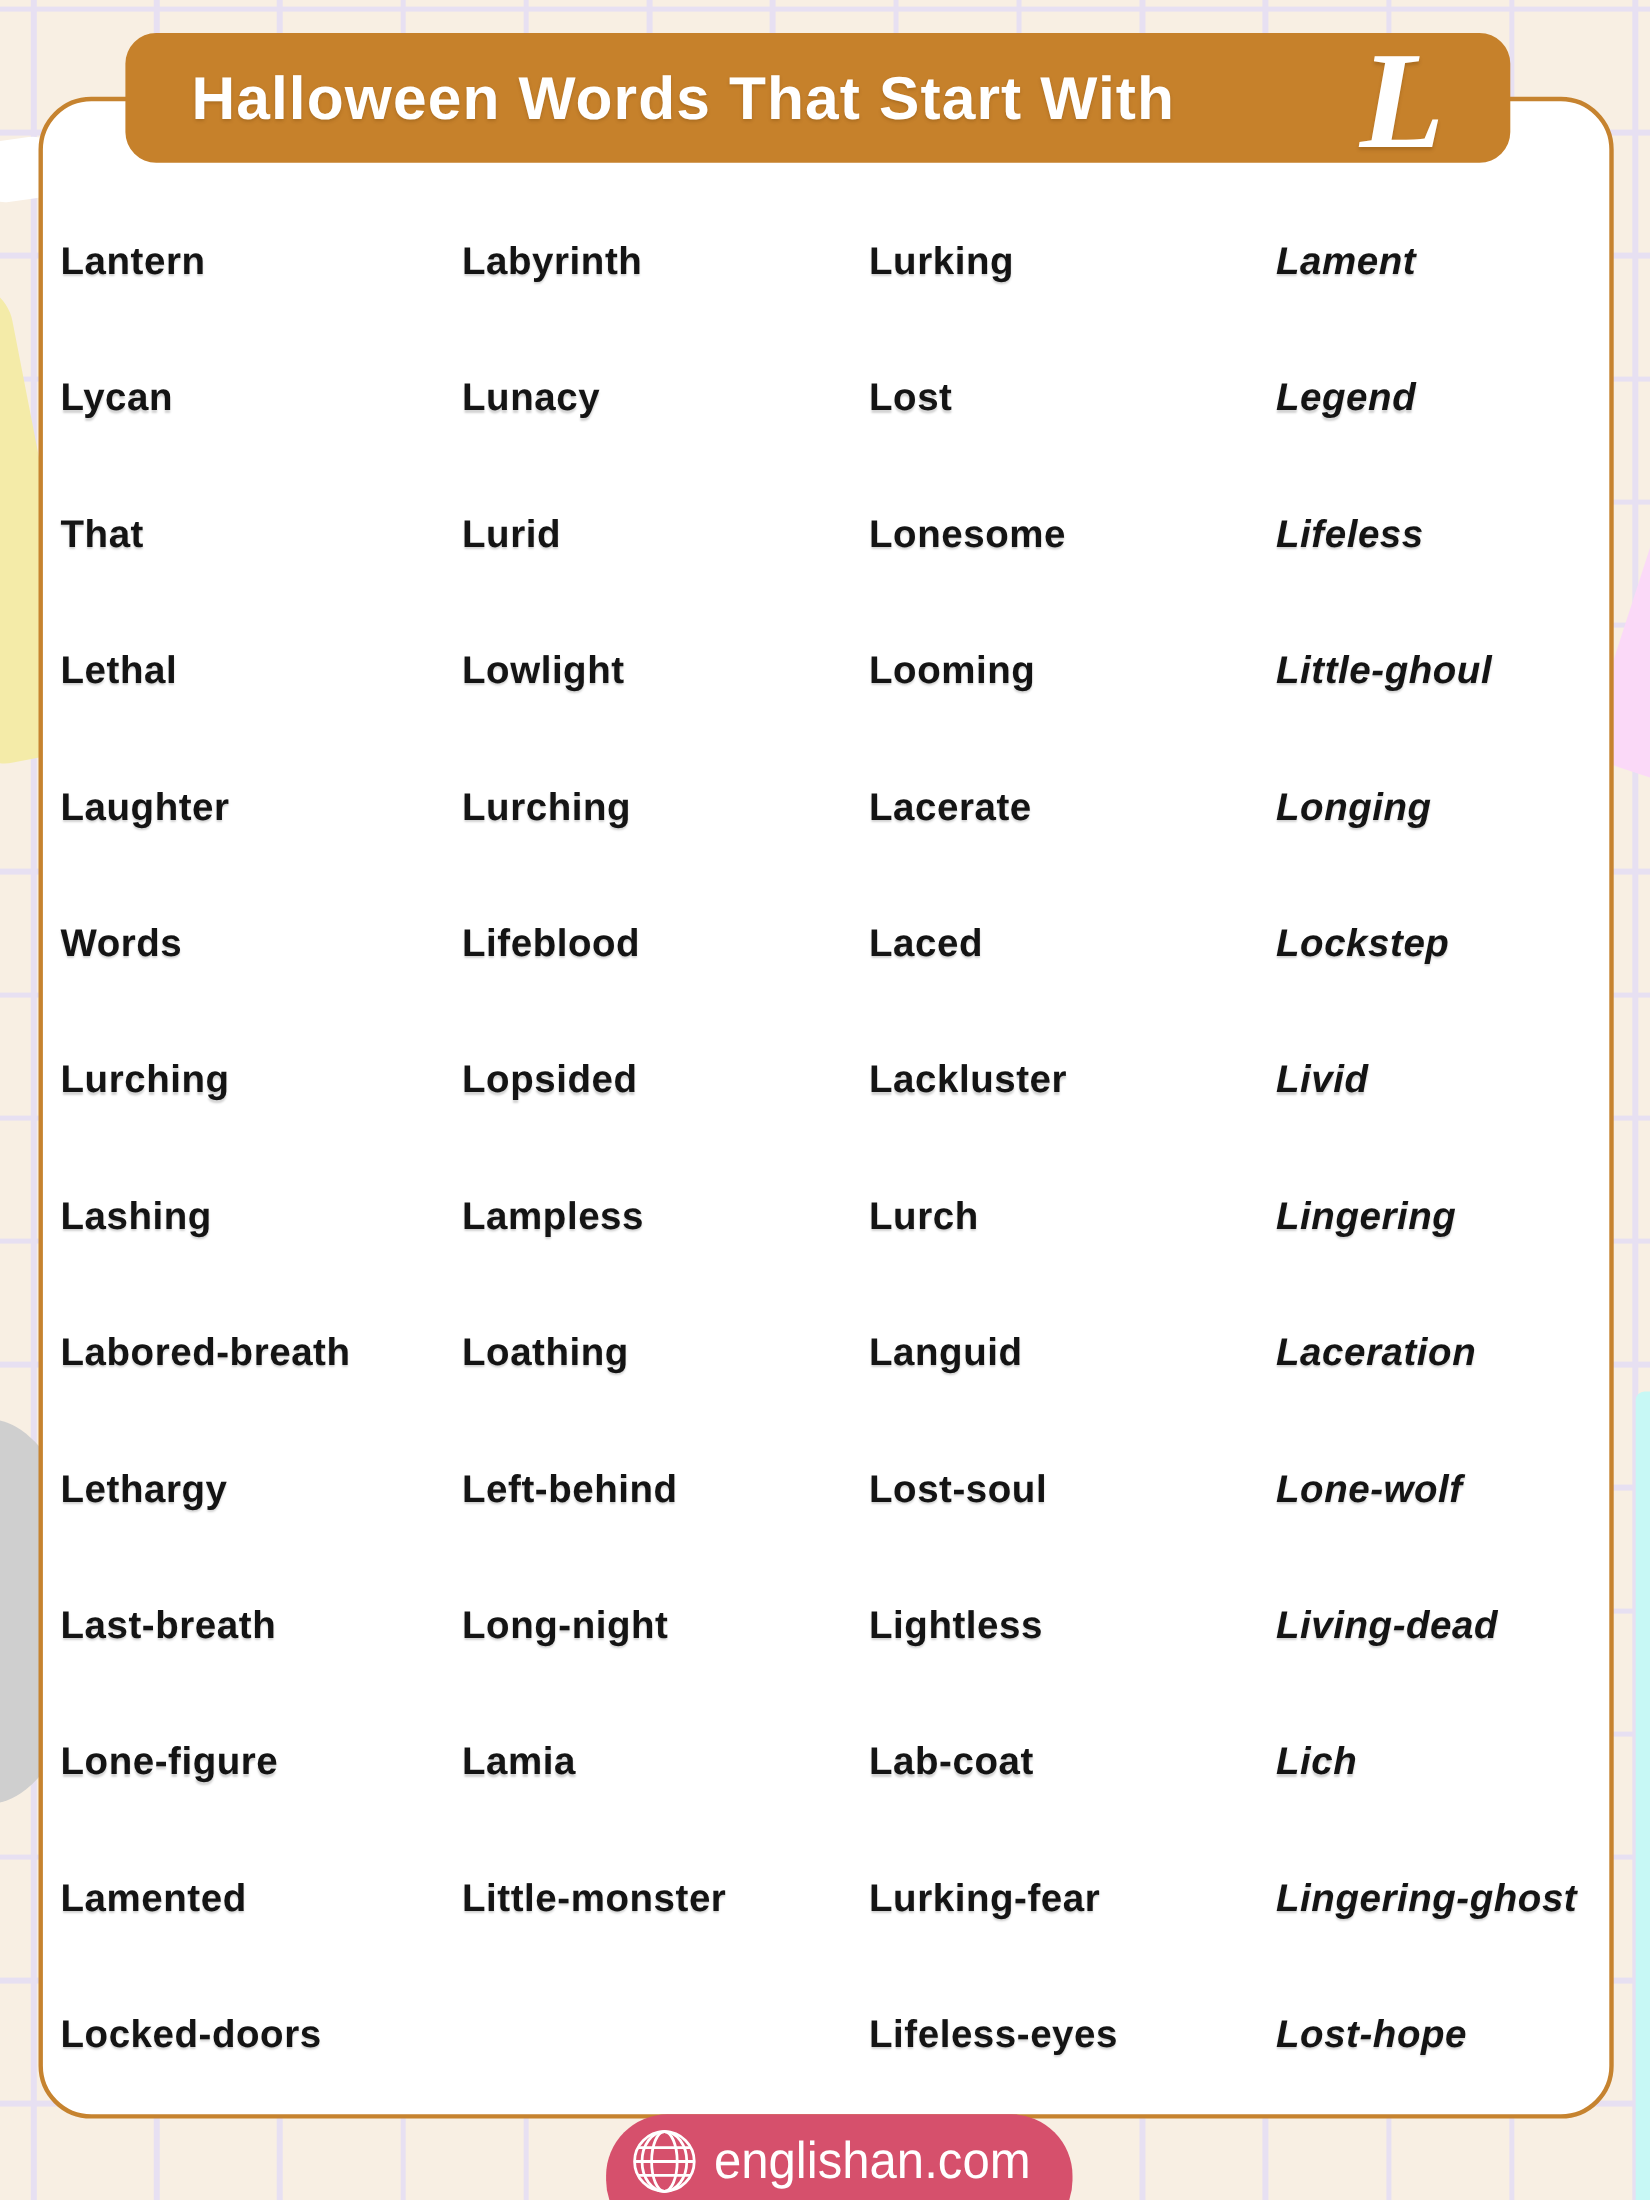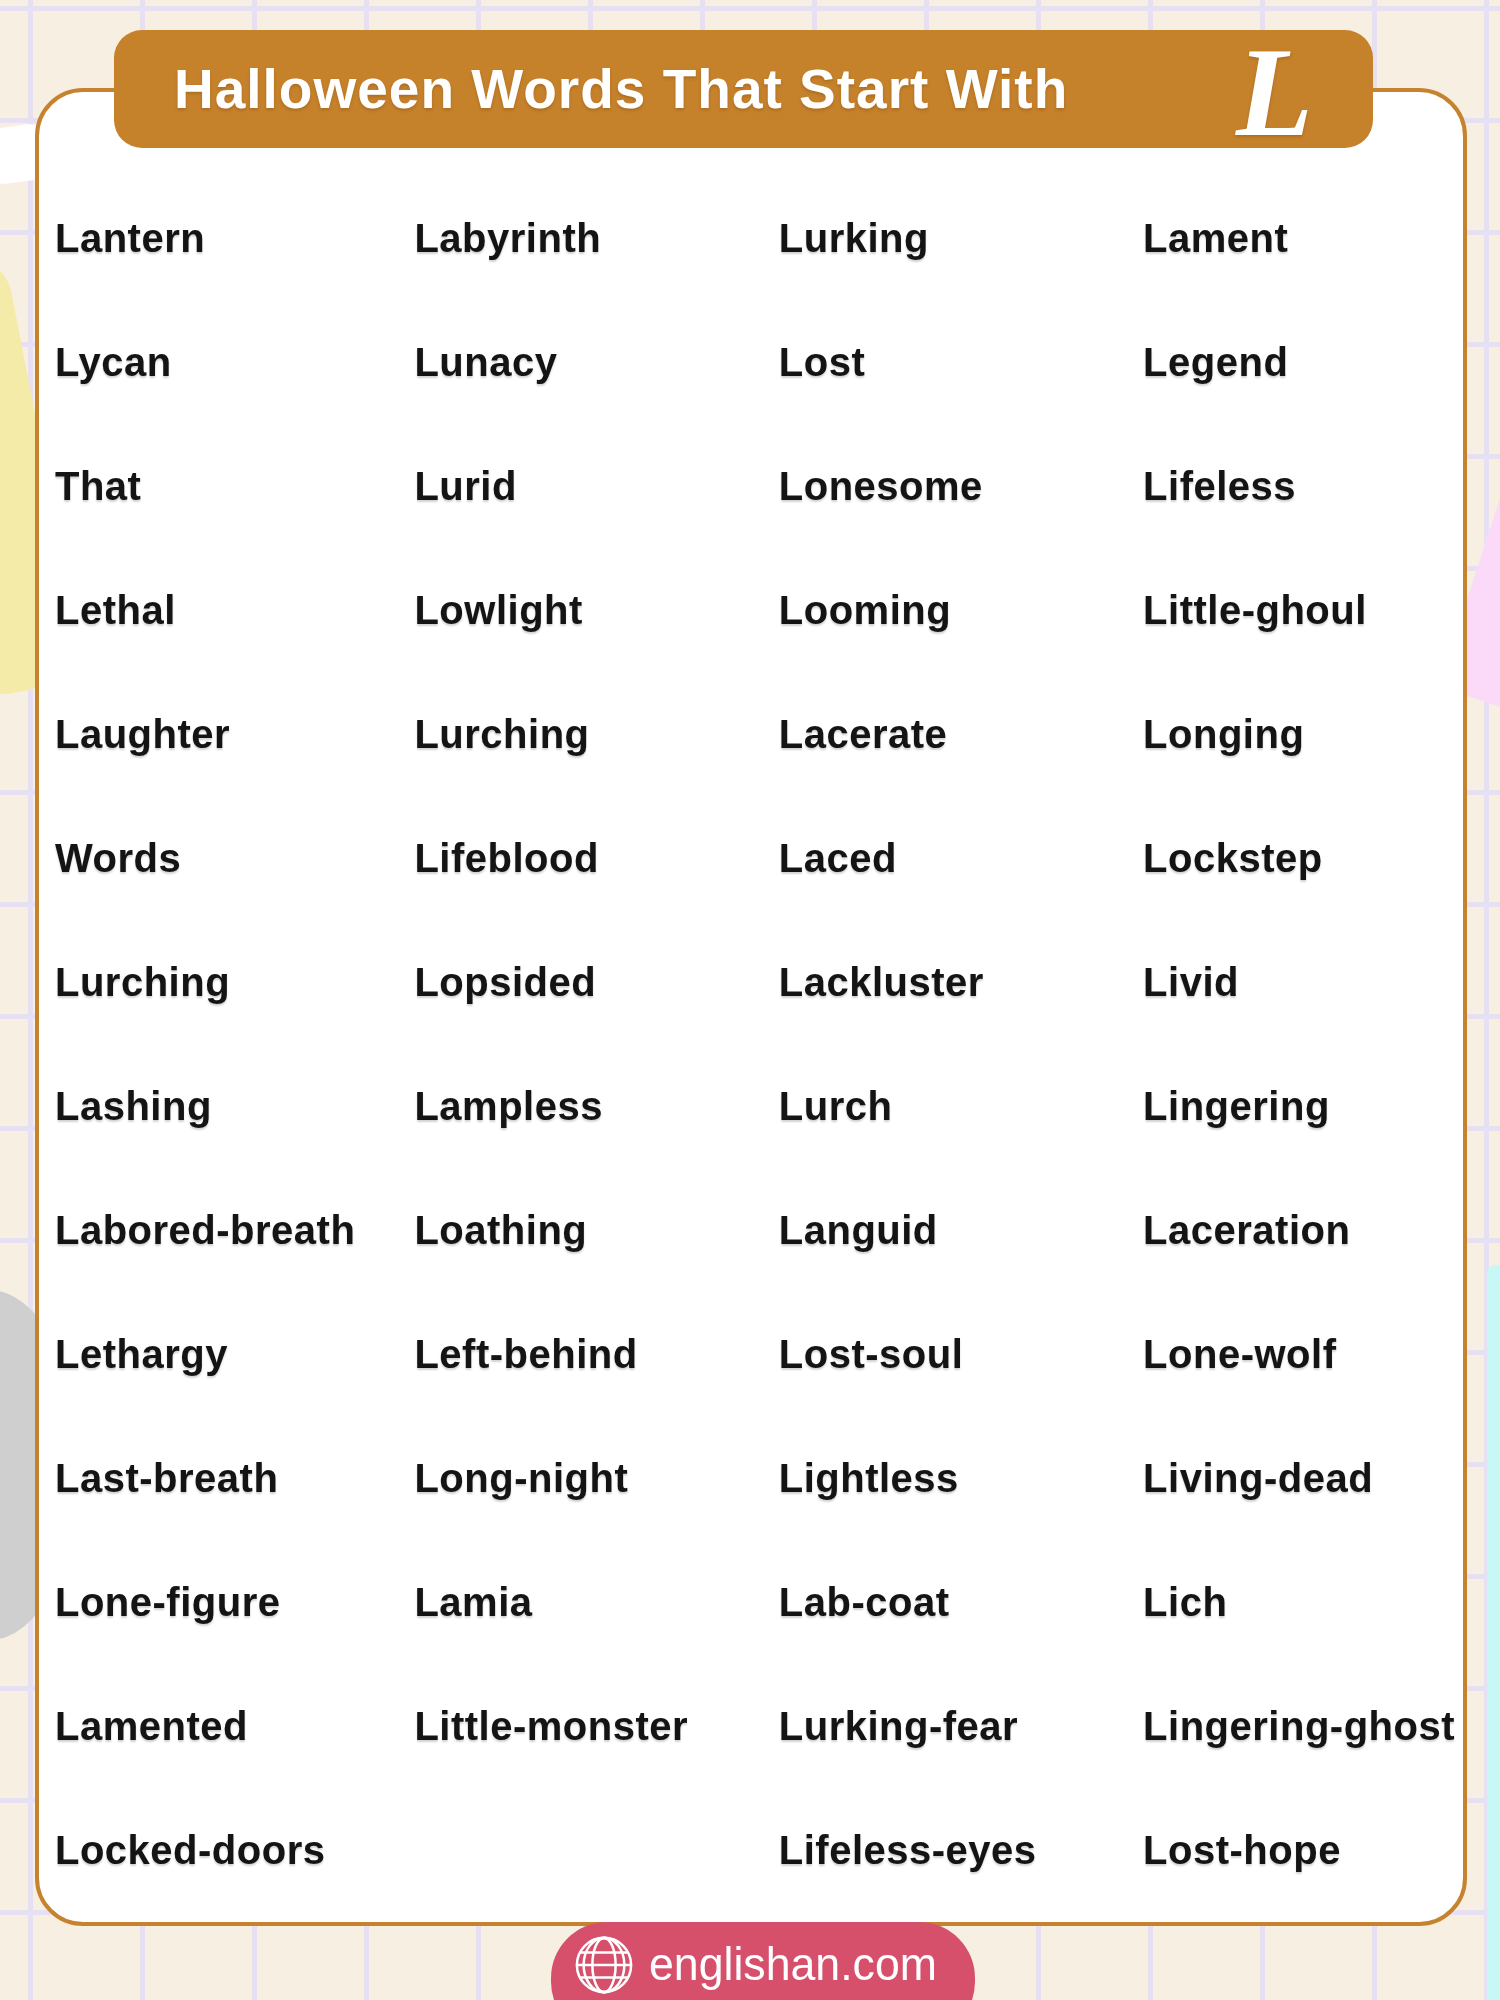--- a/index.html
+++ b/index.html
@@ -43,24 +43,24 @@
   }
 
   .words-grid{
     position:absolute;z-index:3;left:55px;top:176px;width:1400px;
     display:flex;flex-direction:row;
   }
   .word-col{display:flex;flex-direction:column;}
   .word-col:nth-child(1){width:365px;}
   .word-col:nth-child(2){width:370px;}
   .word-col:nth-child(3){width:370px;}
-  .word-col:nth-child(4){flex:1;}
+  .word-col:nth-child(4){flex:1;font-style:italic;}
   .word{
     height:124px;display:flex;align-items:center;
-    font-size:40px;font-weight:bold;color:#141414;letter-spacing:0.5px;
+    font-size:35px;font-weight:bold;color:#141414;letter-spacing:0.5px;
     text-shadow:0 2px 2px rgba(0,0,0,0.18);white-space:nowrap;
   }
 
   .footer-badge{
     position:absolute;z-index:4;left:50%;top:1922px;transform:translateX(-50%);
     width:424px;height:116px;background:#D6506C;border-radius:56px;
     display:flex;align-items:flex-start;justify-content:center;gap:14px;
     padding-top:12px;box-sizing:border-box;
   }
   .globe{width:62px;height:62px;flex:0 0 auto;}

